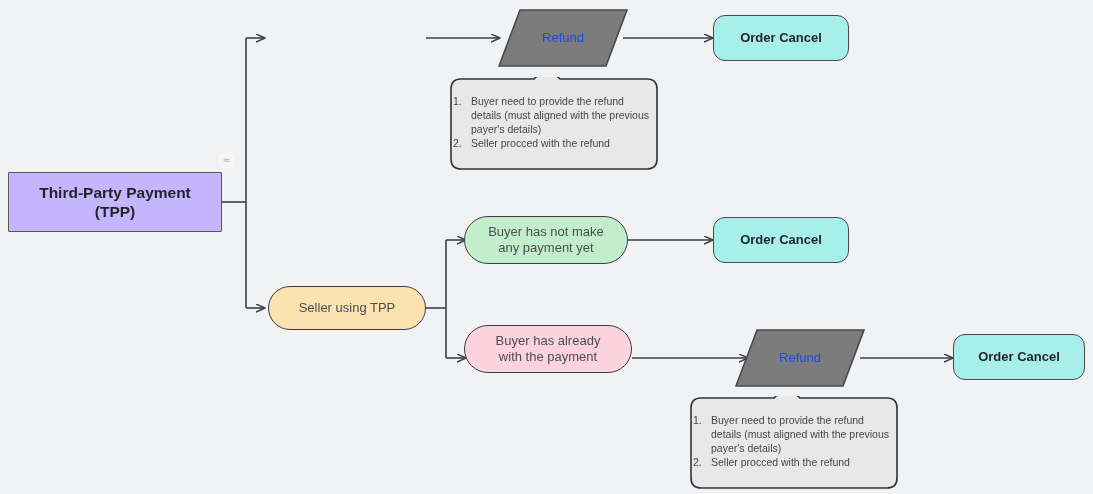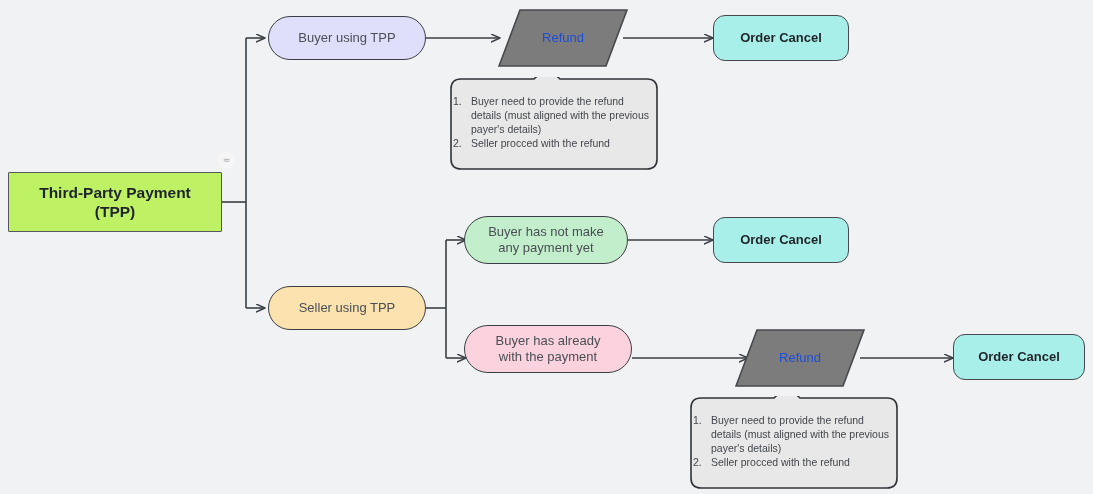--- a/index.html
+++ b/index.html
@@ -28,21 +28,21 @@
     box-sizing: border-box;
     display: flex;
     align-items: center;
     justify-content: center;
     text-align: center;
     line-height: 1.25;
   }
 
   
   .node-rect-root {
-    background: #bef264;
+    background: #c4b5fd;
     border: 1.6px solid #55585e;
     color: #1f2328;
     font-size: 15.5px;
     font-weight: 700;
     border-radius: 1px;
   }
 
   
   .node-pill {
     border-radius: 999px;
@@ -172,23 +172,20 @@
 
   <div class="node node-rect-root" style="left:8px; top:172px; width:214px; height:60px; flex-direction:column;">
     <span>Third-Party Payment</span>
     <span>(TPP)</span>
   </div>
 
   <div class="badge" style="left:218px; top:152px;">
     <span>≈</span>
   </div>
 
-  <div class="node node-pill pill-lavender" style="left:268px; top:16px; width:158px; height:44px;">
-    <span>Buyer using TPP</span>
-  </div>
 
   <div class="node node-para" style="left:498px; top:9px; width:130px; height:58px;">
     <svg class="para-shape" viewBox="0 0 130 58" preserveAspectRatio="none">
       <polygon points="22,1 129,1 108,57 1,57" fill="#7c7c7c" stroke="#46484c" stroke-width="1.6"></polygon>
     </svg>
     <span class="para-label">Refund</span>
   </div>
 
   <div class="node node-cyan" style="left:713px; top:15px; width:136px; height:46px;">
     <span>Order Cancel</span>

